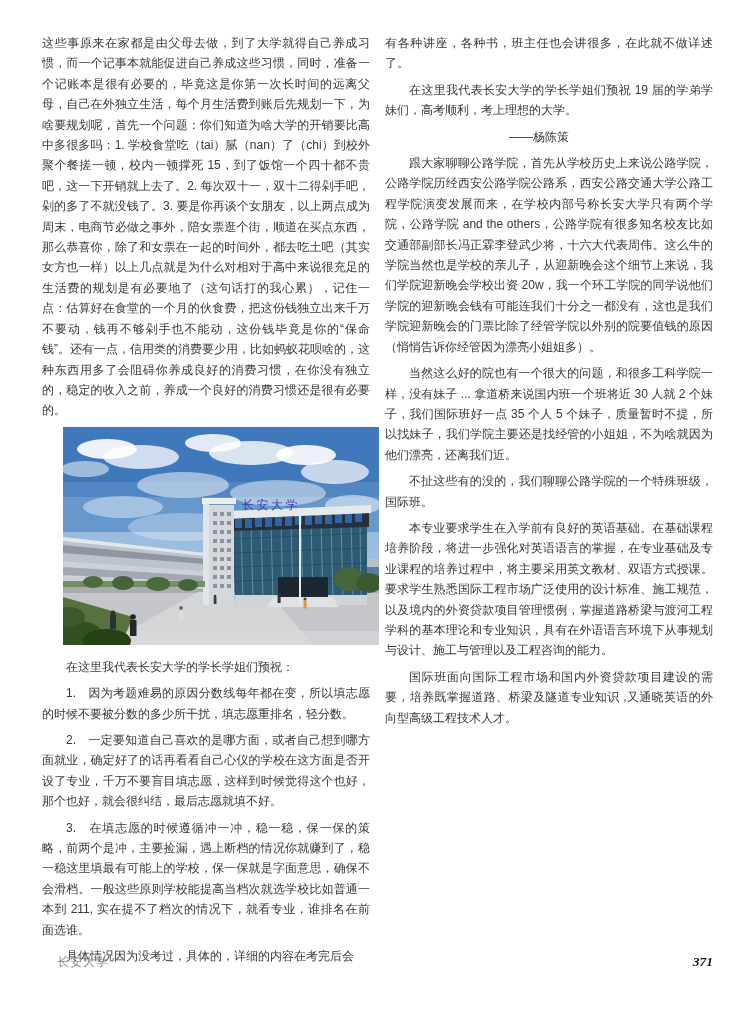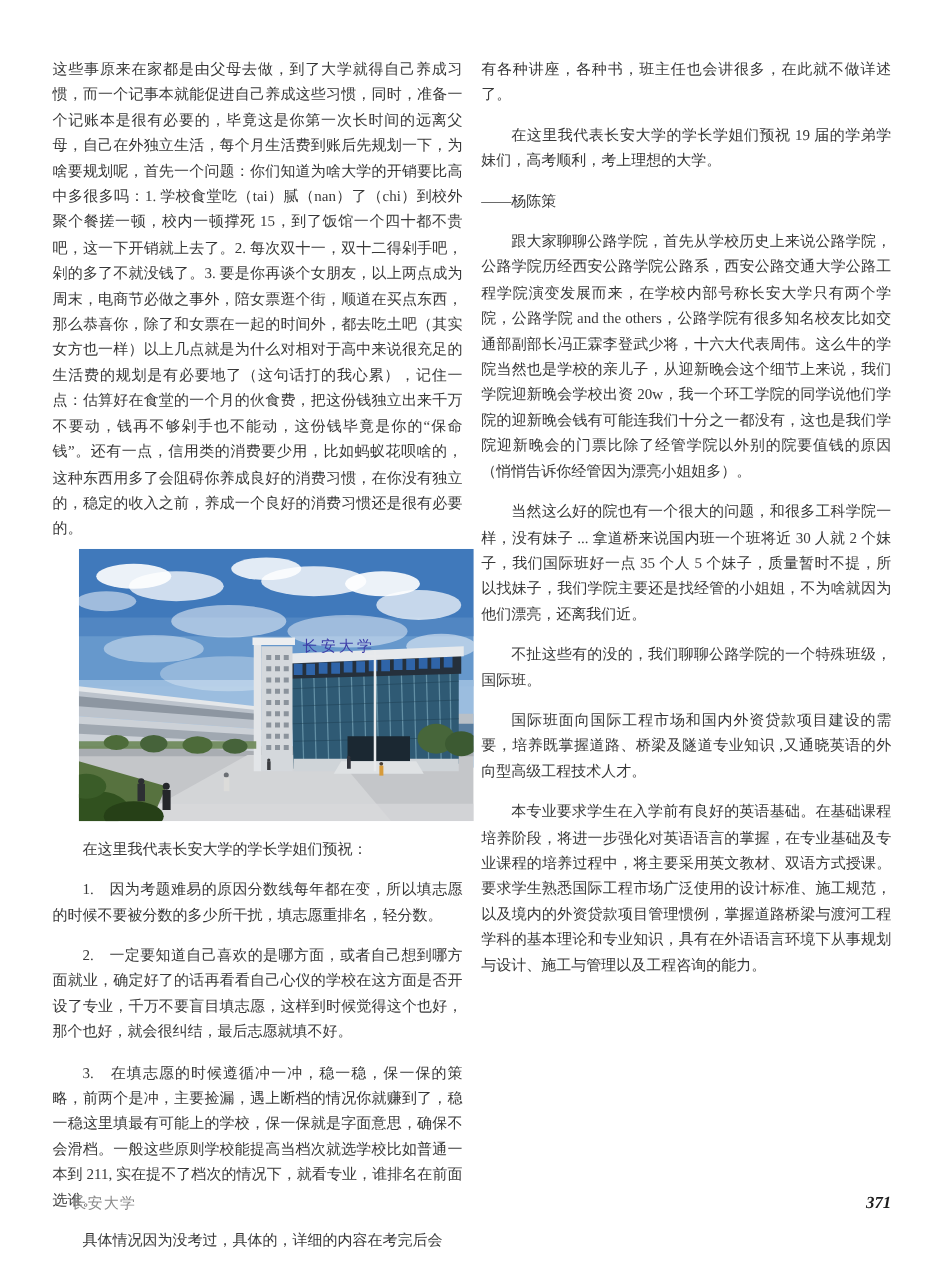--- a/index.html
+++ b/index.html
@@ -29,27 +29,26 @@
     gap: 15px;
   }
   .col {
     width: 328px;
     font-size: 12px;
     line-height: 20.4px;
     color: #383838;
     text-align: justify;
   }
   .col p {
-    margin: 12px 0 6px 0;
-    font-family: Liberation Serif, serif;
+    margin: 0 0 6px 0;
   }
   p.ind { text-indent: 2em; }
   p.noind { text-indent: 0; }
   p.sign {
-    text-align: left;
+    text-align: center;
     text-indent: 0;
     padding-right: 20px;
   }
   figure.photo {
     margin: 4px 0 12px 21px;
     padding: 0;
     width: 316px;
     height: 218px;
     overflow: hidden;
   }
@@ -272,22 +271,22 @@
       <p class="ind">具体情况因为没考过，具体的，详细的内容在考完后会</p>
     </div>
 
     <div class="col">
       <p class="noind">有各种讲座，各种书，班主任也会讲很多，在此就不做详述了。</p>
       <p class="ind">在这里我代表长安大学的学长学姐们预祝 19 届的学弟学妹们，高考顺利，考上理想的大学。</p>
       <p class="sign">——杨陈策</p>
       <p class="ind">跟大家聊聊公路学院，首先从学校历史上来说公路学院，公路学院历经西安公路学院公路系，西安公路交通大学公路工程学院演变发展而来，在学校内部号称长安大学只有两个学院，公路学院 and the others，公路学院有很多知名校友比如交通部副部长冯正霖李登武少将，十六大代表周伟。这么牛的学院当然也是学校的亲儿子，从迎新晚会这个细节上来说，我们学院迎新晚会学校出资 20w，我一个环工学院的同学说他们学院的迎新晚会钱有可能连我们十分之一都没有，这也是我们学院迎新晚会的门票比除了经管学院以外别的院要值钱的原因（悄悄告诉你经管因为漂亮小姐姐多）。</p>
       <p class="ind">当然这么好的院也有一个很大的问题，和很多工科学院一样，没有妹子 ... 拿道桥来说国内班一个班将近 30 人就 2 个妹子，我们国际班好一点 35 个人 5 个妹子，质量暂时不提，所以找妹子，我们学院主要还是找经管的小姐姐，不为啥就因为他们漂亮，还离我们近。</p>
       <p class="ind">不扯这些有的没的，我们聊聊公路学院的一个特殊班级，国际班。</p>
+      <p class="ind">本专业要求学生在入学前有良好的英语基础。在基础课程培养阶段，将进一步强化对英语语言的掌握，在专业基础及专业课程的培养过程中，将主要采用英文教材、双语方式授课。要求学生熟悉国际工程市场广泛使用的设计标准、施工规范，以及境内的外资贷款项目管理惯例，掌握道路桥梁与渡河工程学科的基本理论和专业知识，具有在外语语言环境下从事规划与设计、施工与管理以及工程咨询的能力。</p>
       <p class="ind">国际班面向国际工程市场和国内外资贷款项目建设的需要，培养既掌握道路、桥梁及隧道专业知识 ,又通晓英语的外向型高级工程技术人才。</p>
-      <p class="ind">本专业要求学生在入学前有良好的英语基础。在基础课程培养阶段，将进一步强化对英语语言的掌握，在专业基础及专业课程的培养过程中，将主要采用英文教材、双语方式授课。要求学生熟悉国际工程市场广泛使用的设计标准、施工规范，以及境内的外资贷款项目管理惯例，掌握道路桥梁与渡河工程学科的基本理论和专业知识，具有在外语语言环境下从事规划与设计、施工与管理以及工程咨询的能力。</p>
     </div>
 
   </div>
 
   <div class="footer">
     <span class="footer-left">长安大学</span>
     <span class="footer-page">371</span>
   </div>
 </div>
 

